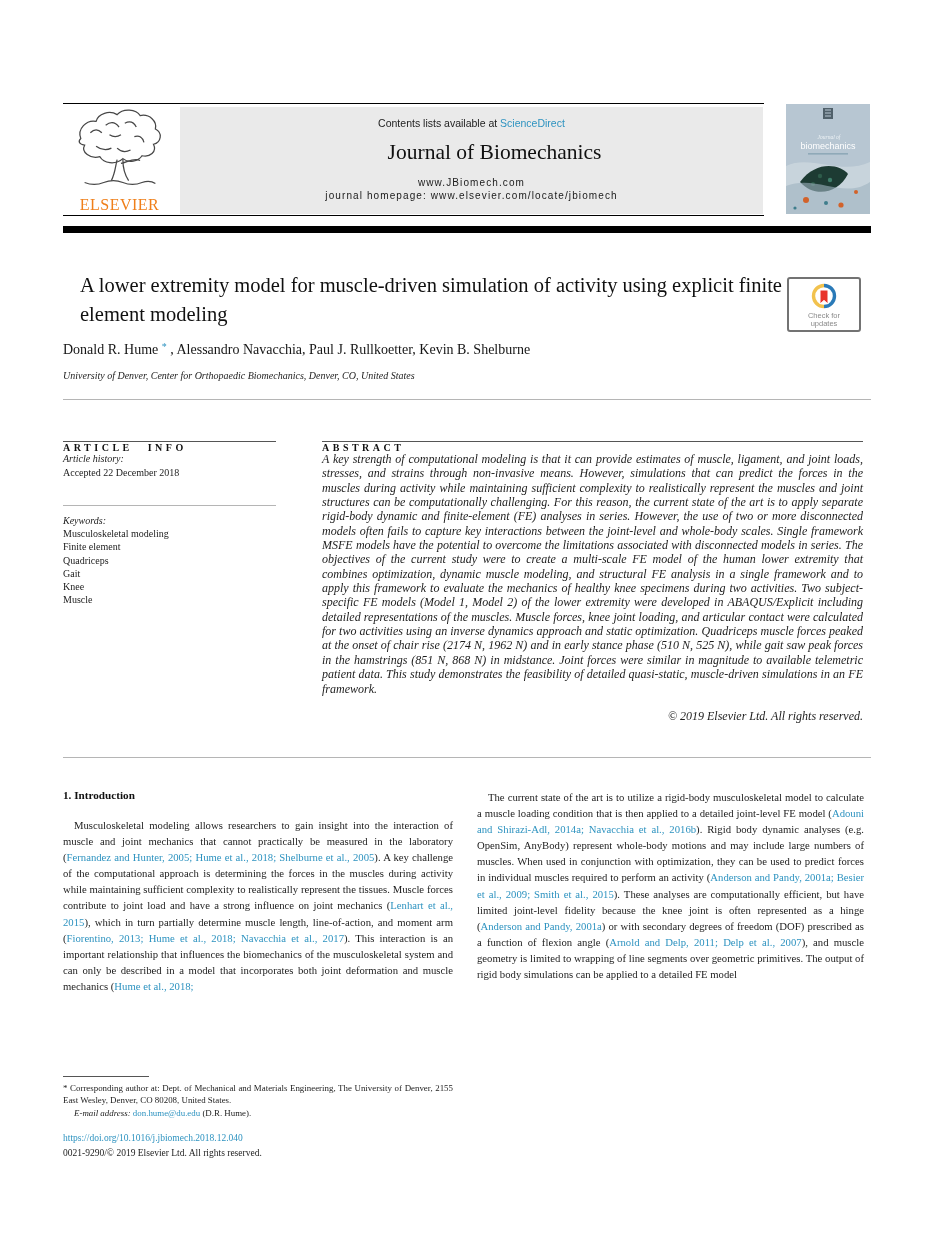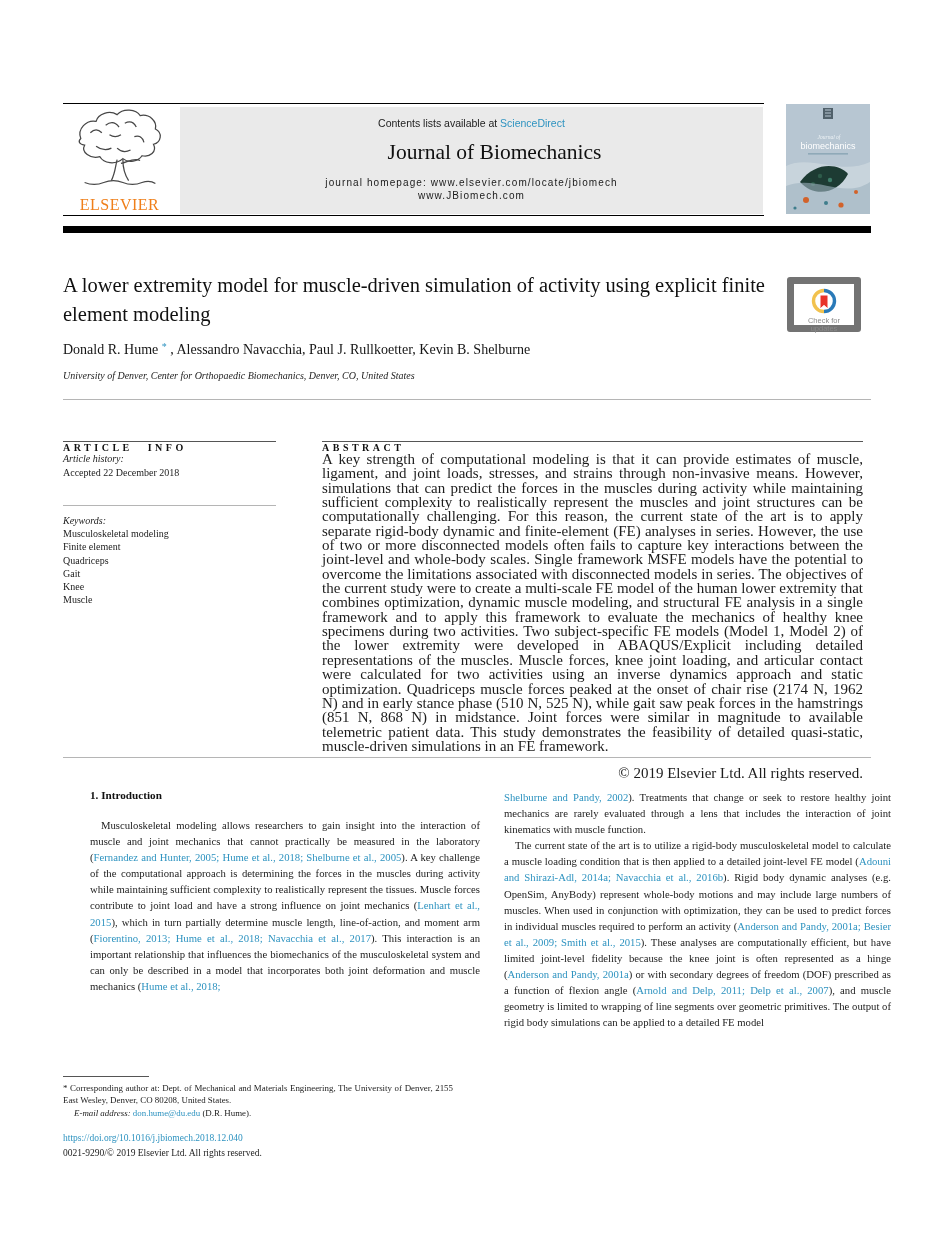--- a/index.html
+++ b/index.html
@@ -26,23 +26,23 @@
   #header-box{top:107px;left:180px;width:583px;height:107px;background:var(--header_bg);
     text-align:center;}
   #header-box .contents-line{margin-top:10px;font:10.5px "Liberation Sans",sans-serif;color:#222;}
   #header-box .sciencedirect{color:var(--link);}
   #header-box .jtitle{margin-top:11px;font:21.5px "Liberation Serif",serif;color:#101010;padding-left:46px;}
   #header-box .homepage{margin-top:11px;font:10px "Liberation Sans",sans-serif;
     letter-spacing:1.1px;color:#1a1a1a;line-height:13px;}
 
   #cover{top:104px;left:786px;width:104px;height:110px;}
 
-  #title{top:271px;left:63px;width:742px;font-size:20.5px;line-height:28.5px;color:#101010;}
-
-  #badge{top:277px;left:787px;width:74px;height:55px;border:7px solid #737373;border-radius:3px;
+  #title{top:271px;left:80px;width:742px;font-size:20.5px;line-height:28.5px;color:#101010;}
+
+  #badge{top:277px;left:787px;width:74px;height:55px;border:2px solid #737373;border-radius:3px;
     background:#fff;text-align:center;font:7.5px "Liberation Sans",sans-serif;color:#8b8b8b;
     line-height:8.5px;padding-top:4px;}
 
   #authors{top:341px;left:63px;width:800px;font-size:14px;color:#151515;}
   #authors .author-marker{color:var(--link);font-size:10px;vertical-align:4px;}
 
   #affiliation{top:370px;left:63px;width:800px;font-style:italic;font-size:10px;color:#222;}
 
   #rule-info-top{top:399px;left:63px;width:808px;height:1px;background:#b5b5b5;}
   .col-heading{font-weight:bold;font-size:10px;letter-spacing:3.5px;word-spacing:9px;color:#111;margin-top:24px;}
@@ -50,27 +50,27 @@
   #abs-heading{top:418px;left:322px;}
   #info-rule{top:441px;left:63px;width:213px;height:1px;background:#555;}
   #abs-rule{top:441px;left:322px;width:541px;height:1px;background:#555;}
 
   #history{top:452px;left:63px;width:213px;font-size:10px;line-height:13.5px;}
   .ital{font-style:italic;}
 
   #keywords-rule{top:505px;left:63px;width:213px;height:1px;background:#b5b5b5;}
   #keywords{top:514px;left:63px;width:213px;font-size:10px;line-height:13.2px;}
 
-  #abstract{top:452px;left:322px;width:541px;font-size:15px;line-height:14.35px;
-    text-align:justify;}
+  #abstract{top:452px;left:322px;width:541px;font-size:12px;line-height:14.35px;
+    text-align:justify;font-style:italic;}
   #abs-copyright{text-align:right;margin-top:13px;}
 
   #rule-body-top{top:757px;left:63px;width:808px;height:1px;background:#b5b5b5;}
 
-  .column{font-size:10.7px;margin-left:27px;}
+  .column{font-size:10.7px;}
   #left-col{top:789px;left:63px;width:390px;}
   #right-col{top:789px;left:477px;width:387px;}
   #intro-heading{font-weight:bold;font-size:11.2px;color:#111;}
   .body-text{font-size:10.7px;line-height:16.1px;text-align:justify;}
   #left-col .body-text{margin-top:16px;}
   .indent{text-indent:11px;}
   .cite{color:var(--link);}
 
   #footnote{top:1076px;left:63px;width:390px;font-size:8.9px;line-height:12.4px;text-align:justify;}
   #footnote-rule{width:86px;height:1px;background:#555;margin-bottom:5px;}
@@ -99,22 +99,22 @@
     </svg>
     <div class="wordmark">ELSEVIER</div>
   </div>
 
   <div class="abs" id="header-box">
     <div class="contents-line">
       <span>Contents lists available at </span><span class="sciencedirect">ScienceDirect</span>
     </div>
     <div class="jtitle">Journal of Biomechanics</div>
     <div class="homepage">
+      <div>www.JBiomech.com</div>
       <div>journal homepage: www.elsevier.com/locate/jbiomech</div>
-      <div>www.JBiomech.com</div>
     </div>
   </div>
 
   <div class="abs" id="cover">
     <svg width="84" height="110" viewBox="0 0 84 110">
       <rect x="0" y="0" width="84" height="110" fill="#b7c6d2"></rect>
       <rect x="37" y="4" width="10" height="11" fill="#50606a"></rect>
       <path d="M39,6 h6 M39,9 h6 M39,12 h6" stroke="#b7c6d2" stroke-width="1"></path>
       <text x="43" y="35" font-family="Liberation Serif, serif" font-style="italic" font-size="5.5" fill="#eef3f6" text-anchor="middle">Journal of</text>
       <text x="42" y="45" font-family="Liberation Sans, sans-serif" font-size="9" fill="#ffffff" text-anchor="middle">biomechanics</text>
@@ -187,21 +187,20 @@
   </div>
 
   <div class="abs" id="rule-body-top"></div>
 
   <div class="abs column" id="left-col">
     <div id="intro-heading">1. Introduction</div>
     <div class="body-text indent"><span>Musculoskeletal modeling allows researchers to gain insight into the interaction of muscle and joint mechanics that cannot practically be measured in the laboratory (</span><span class="cite">Fernandez and Hunter, 2005; Hume et al., 2018; Shelburne et al., 2005</span><span>). A key challenge of the computational approach is determining the forces in the muscles during activity while maintaining sufficient complexity to realistically represent the tissues. Muscle forces contribute to joint load and have a strong influence on joint mechanics (</span><span class="cite">Lenhart et al., 2015</span><span>), which in turn partially determine muscle length, line-of-action, and moment arm (</span><span class="cite">Fiorentino, 2013; Hume et al., 2018; Navacchia et al., 2017</span><span>). This interaction is an important relationship that influences the biomechanics of the musculoskeletal system and can only be described in a model that incorporates both joint deformation and muscle mechanics (</span><span class="cite">Hume et al., 2018;</span></div>
   </div>
 
   <div class="abs column" id="right-col">
-    <div class="body-text"><span class="cite">Shelburne and Pandy, 2002</span><span>). Treatments that change or seek to restore healthy joint mechanics are rarely evaluated through a lens that includes the interaction of joint kinematics with muscle function.</span></div>
     <div class="body-text indent"><span>The current state of the art is to utilize a rigid-body musculoskeletal model to calculate a muscle loading condition that is then applied to a detailed joint-level FE model (</span><span class="cite">Adouni and Shirazi-Adl, 2014a; Navacchia et al., 2016b</span><span>). Rigid body dynamic analyses (e.g. OpenSim, AnyBody) represent whole-body motions and may include large numbers of muscles. When used in conjunction with optimization, they can be used to predict forces in individual muscles required to perform an activity (</span><span class="cite">Anderson and Pandy, 2001a; Besier et al., 2009; Smith et al., 2015</span><span>). These analyses are computationally efficient, but have limited joint-level fidelity because the knee joint is often represented as a hinge (</span><span class="cite">Anderson and Pandy, 2001a</span><span>) or with secondary degrees of freedom (DOF) prescribed as a function of flexion angle (</span><span class="cite">Arnold and Delp, 2011; Delp et al., 2007</span><span>), and muscle geometry is limited to wrapping of line segments over geometric primitives. The output of rigid body simulations can be applied to a detailed FE model</span></div>
   </div>
 
   <div class="abs" id="footnote">
     <div id="footnote-rule"></div>
     <div>
       <span class="fn-marker">*</span><span> Corresponding author at: Dept. of Mechanical and Materials Engineering, The University of Denver, 2155 East Wesley, Denver, CO 80208, United States.</span>
     </div>
     <div class="email-line">
       <span class="ital">E-mail address: </span><span class="link">don.hume@du.edu</span><span> (D.R. Hume).</span>

